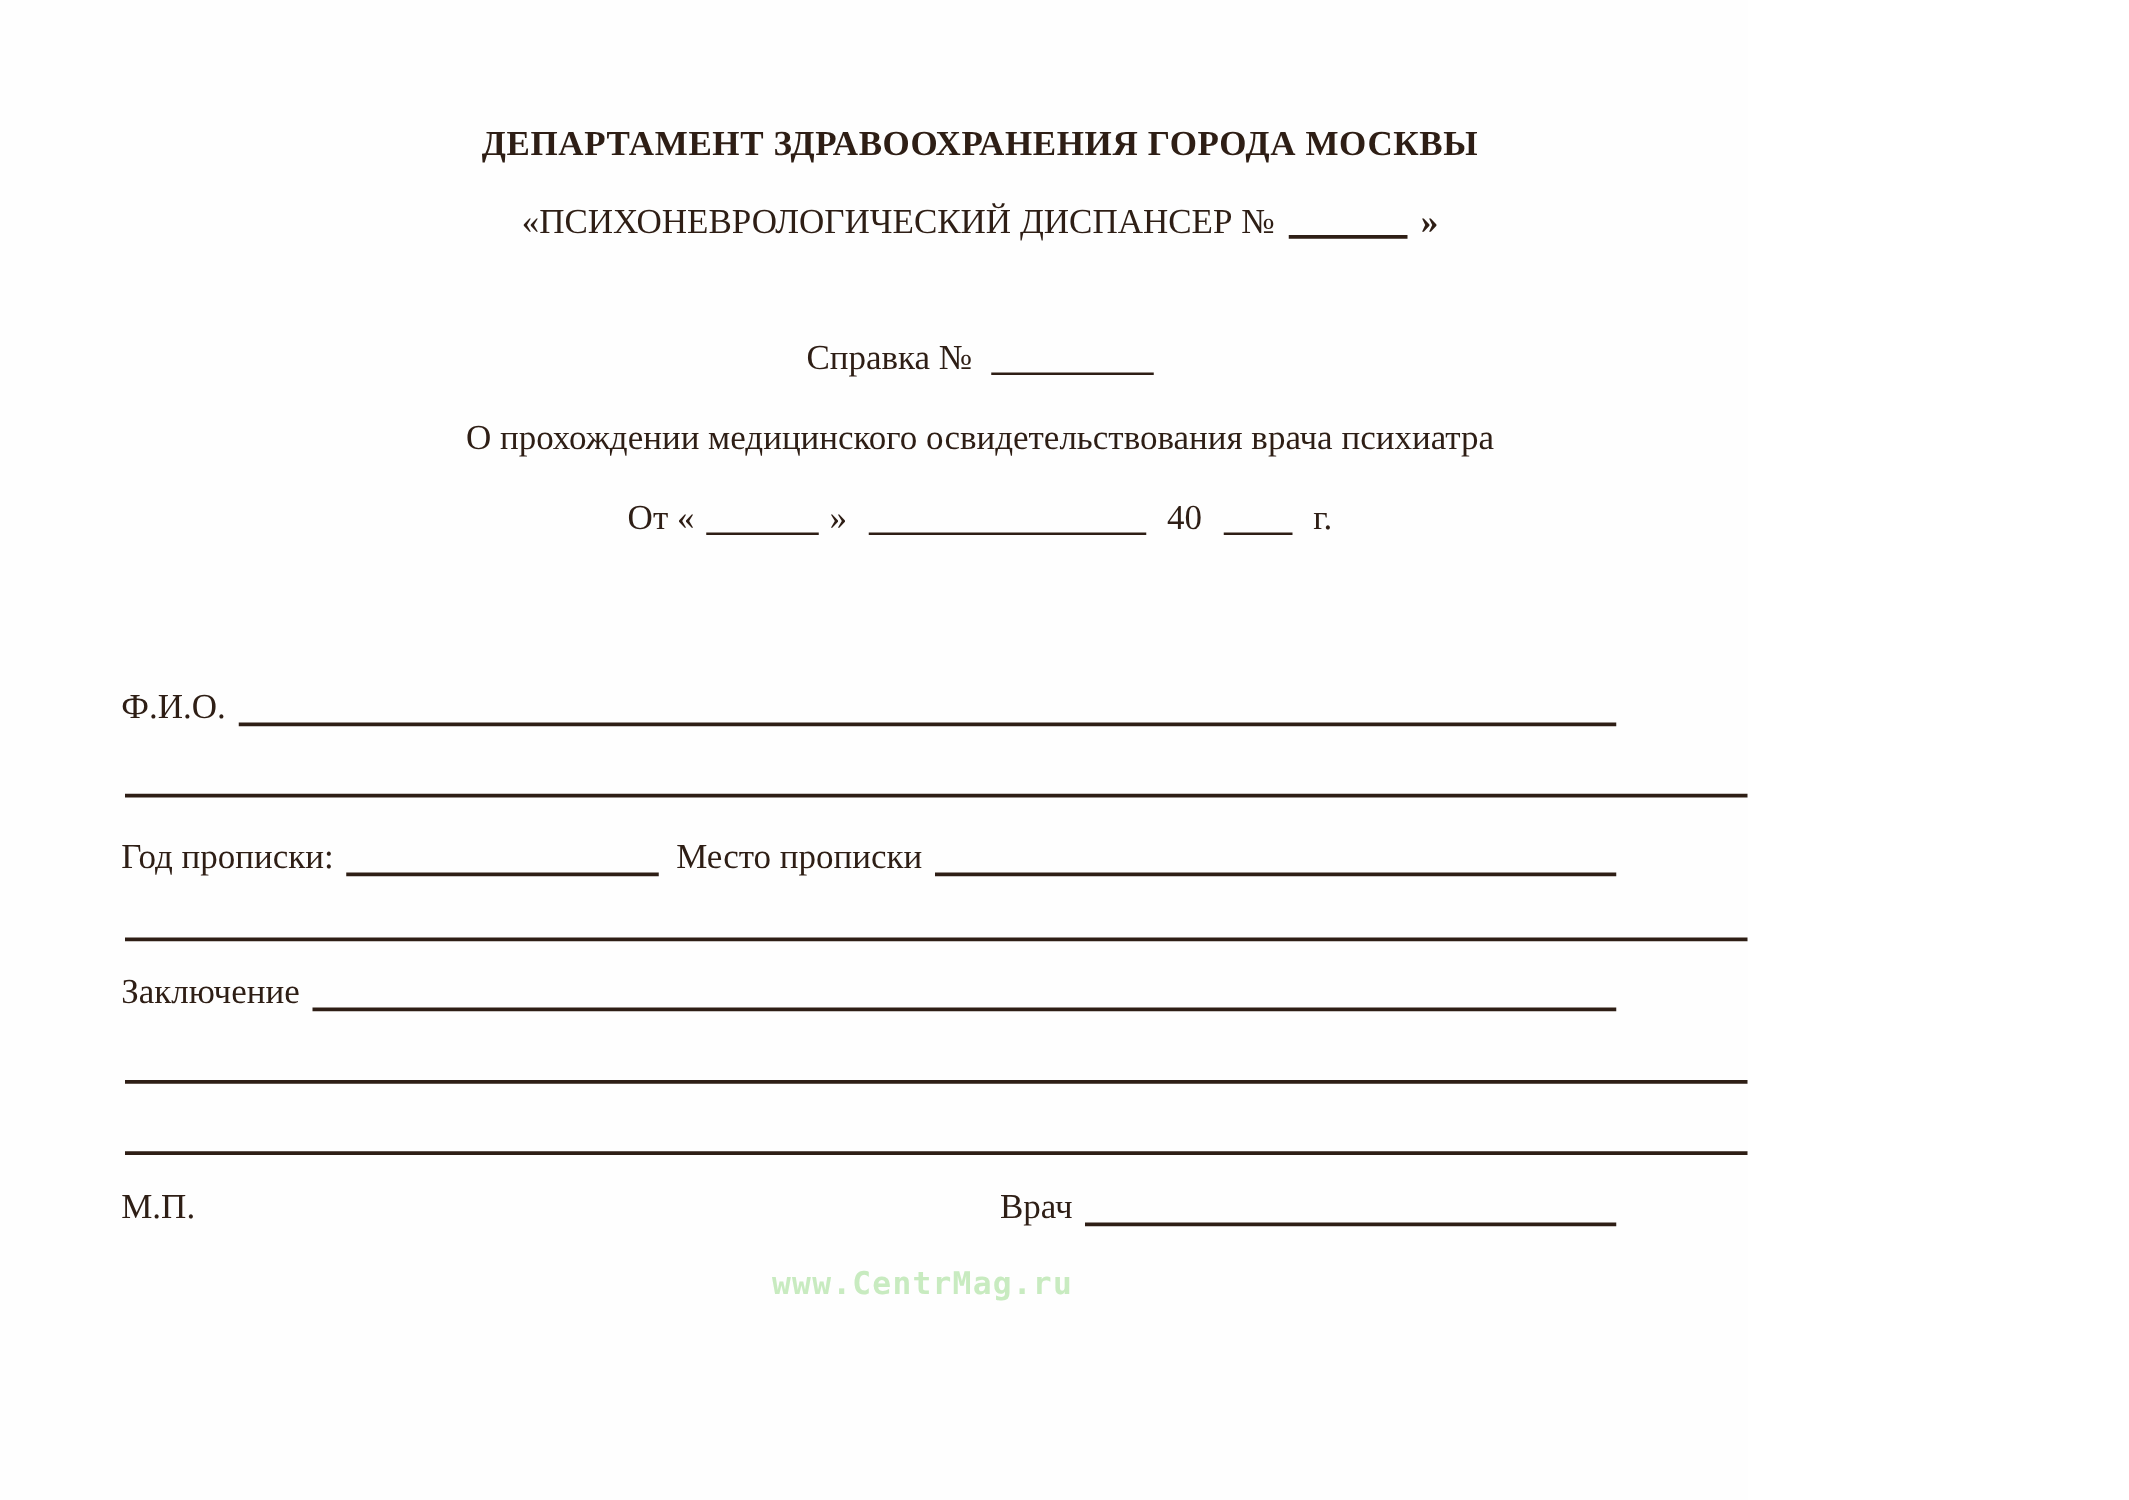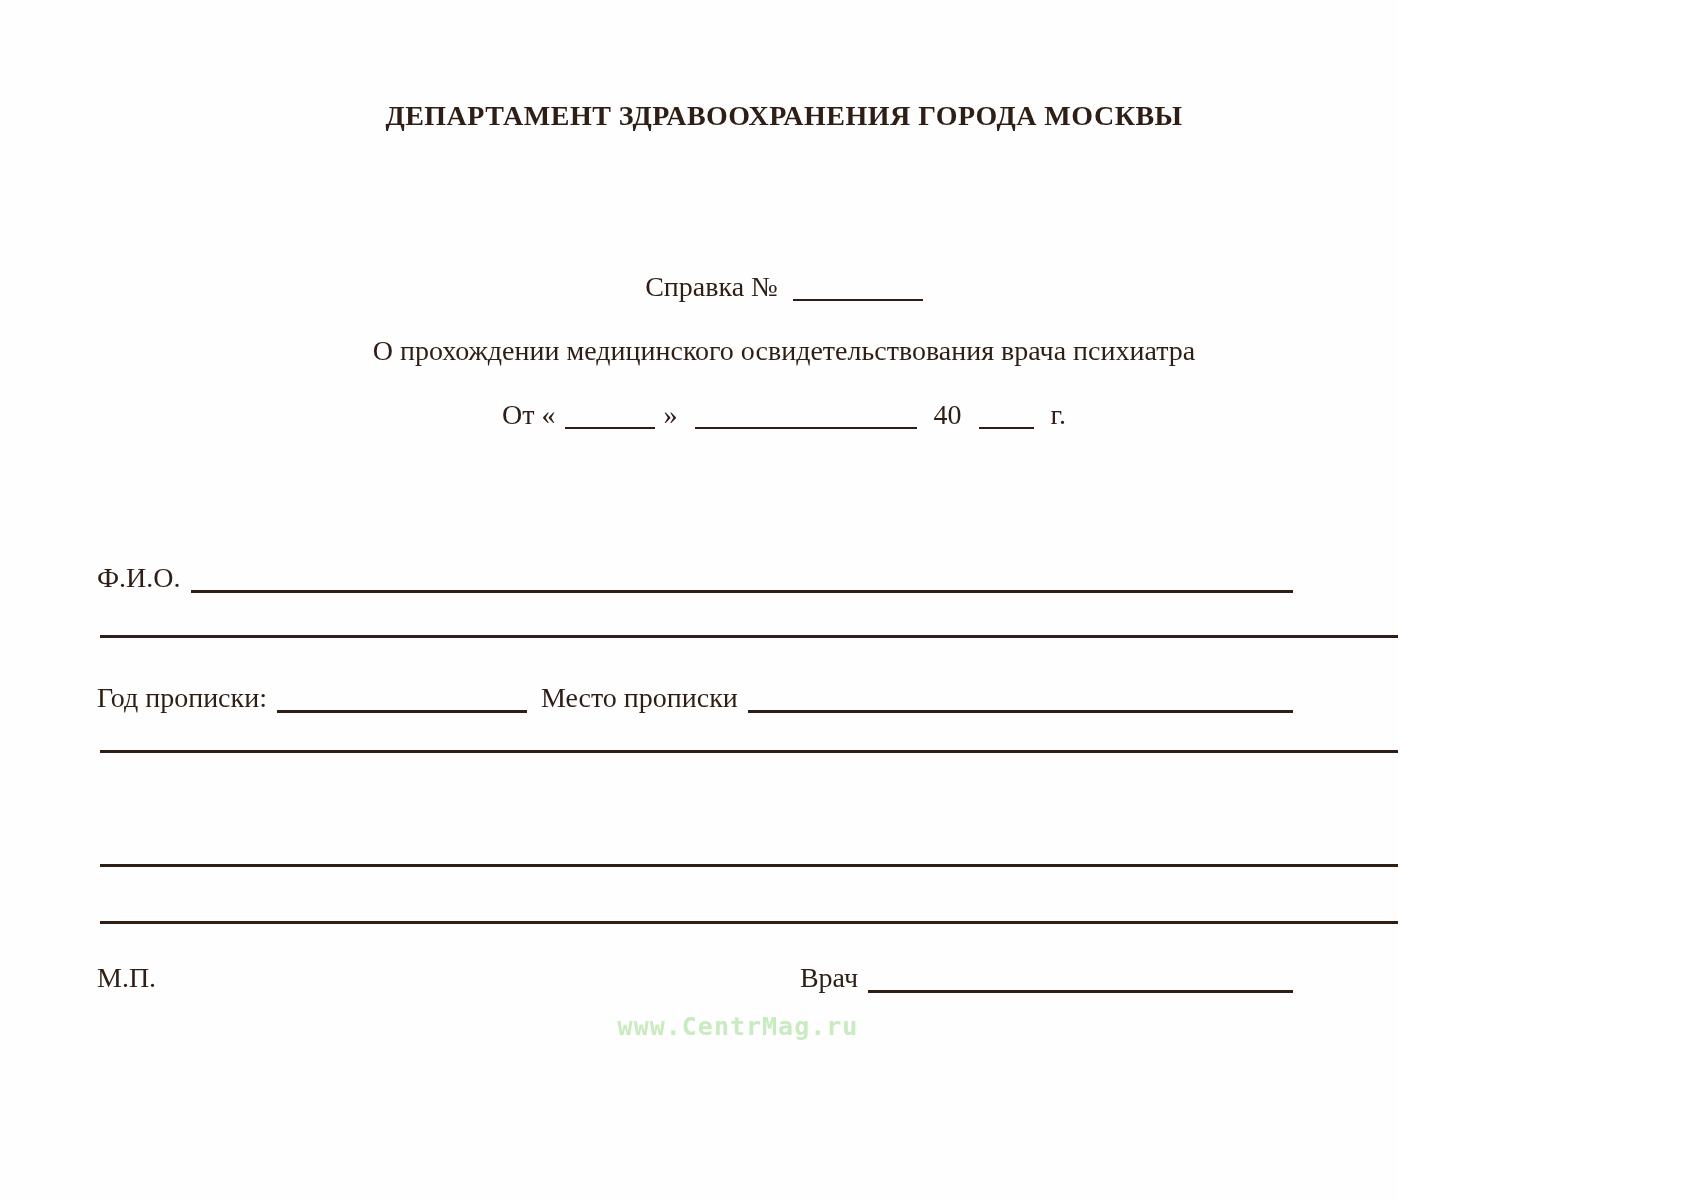--- a/index.html
+++ b/index.html
@@ -48,21 +48,21 @@
   
   .row {
     position: absolute;
     left: 97px;
     right: 105px;
     display: flex;
     font-size: 28px;
     line-height: 40px;
     white-space: nowrap;
   }
-  .row .label { flex: 0 0 auto; margin-top: 12px; }
+  .row .label { flex: 0 0 auto; }
   .row .fill {
     flex: 1 1 auto;
     align-self: stretch;
     border-bottom: 3px solid #2e1e15;
     margin-left: 10px;
     transform: translateY(-5px);
   }
   .row .fill.fixed250 { flex: 0 0 250px; }
   .row .fill.fixed425 { flex: 0 0 425px; }
   .row .label.gapleft { margin-left: 14px; }
@@ -82,20 +82,25 @@
     padding-left: 39px;
   }
 </style>
 </head>
 <body>
 
 <div class="page">
 
   <div class="cline title-line" style="top:96px">ДЕПАРТАМЕНТ ЗДРАВООХРАНЕНИЯ ГОРОДА МОСКВЫ</div>
 
+  <div class="cline" style="top:158px">
+    <span>«ПСИХОНЕВРОЛОГИЧЕСКИЙ ДИСПАНСЕР №</span>
+    <span class="blank thick w95"></span>
+    <span class="bold">»</span>
+  </div>
 
   <div class="cline" style="top:267px">
     <span>Справка №</span>
     <span class="blank w130"></span>
   </div>
 
   <div class="cline" style="top:331px">О прохождении медицинского освидетельствования врача психиатра</div>
 
   <div class="cline" style="top:395px">
     <span>От «</span>
@@ -114,20 +119,24 @@
   <div class="rule" style="top:635px"></div>
 
   <div class="row" style="top:666px">
     <span class="label">Год прописки:</span>
     <span class="fill fixed250"></span>
     <span class="label gapleft">Место прописки</span>
     <span class="fill"></span>
   </div>
   <div class="rule" style="top:750px"></div>
 
+  <div class="row" style="top:774px">
+    <span class="label">Заключение</span>
+    <span class="fill"></span>
+  </div>
   <div class="rule" style="top:864px"></div>
   <div class="rule" style="top:921px"></div>
 
   <div class="row" style="top:946px">
     <span class="label">М.П.</span>
     <span class="spacer"></span>
     <span class="label">Врач</span>
     <span class="fill fixed425"></span>
   </div>
 

